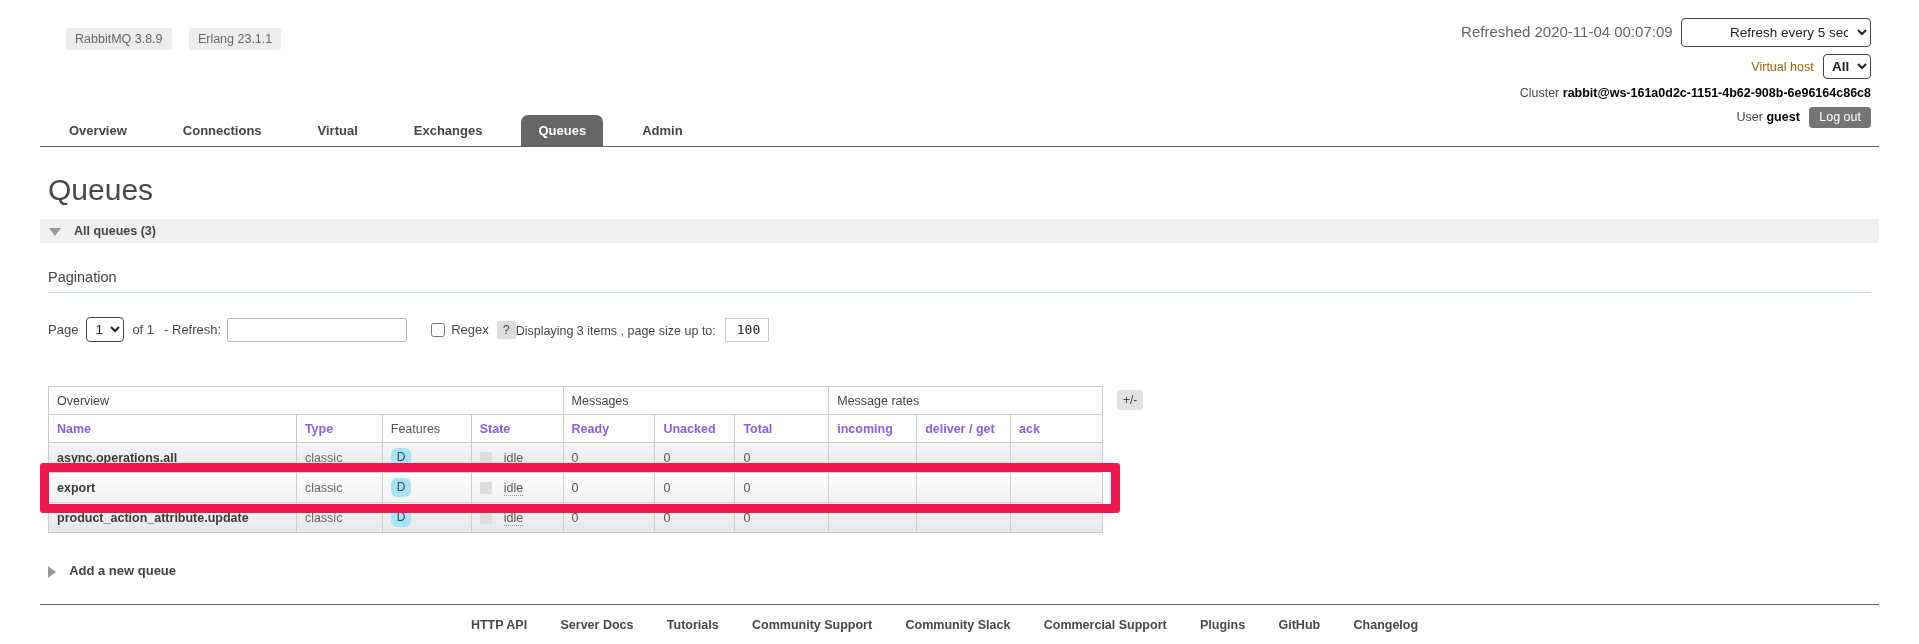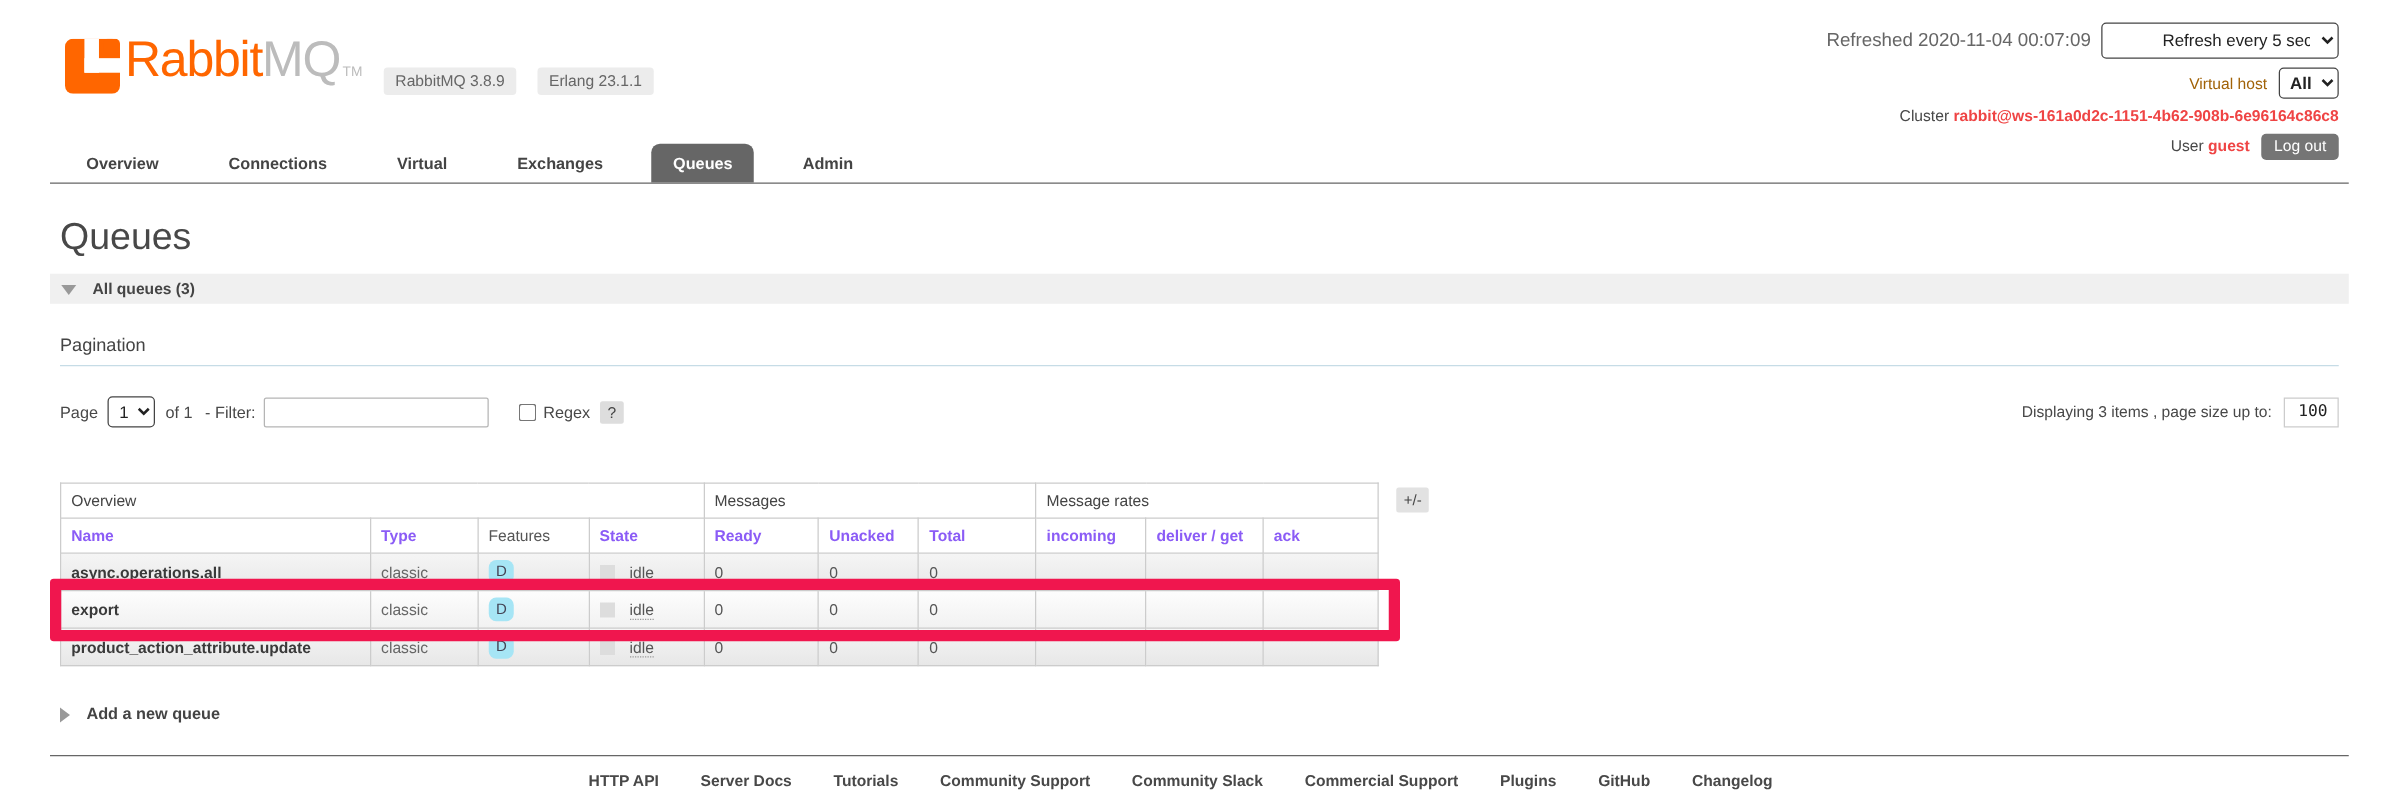--- a/index.html
+++ b/index.html
@@ -34,21 +34,21 @@
   select {
     font-family: "Liberation Sans", sans-serif;
     font-size: 13.5px; color: #222;
     border: 1px solid #444; border-radius: 4px;
     background: #fff; padding: 5px 6px;
   }
   .refresh-select { width: 190px; padding-left: 44px; }
   .vh-label { color: #a16207; font-size: 12.5px; margin-right: 6px; }
   .vh-select { padding: 3px 4px; font-weight: bold; }
   .cluster-line, .user-line { font-size: 12.5px; color: #484848; }
-  .cluster-line b, .user-line b { color: #ef4444; }
+  .cluster-line b, .user-line b { color: #000000; }
   .logout-btn {
     display: inline-block; background: #757575; color: #fff;
     border: none; border-radius: 4px; padding: 3px 10px 4px;
     font-size: 12.5px; margin-left: 6px; cursor: pointer;
     font-family: "Liberation Sans", sans-serif;
   }
 
   
   .tabs-wrap { margin: 0 40px; border-bottom: 1px solid #666; padding-left: 12px; display: flex; align-items: flex-end; height: 35px; }
   .tab {
@@ -69,21 +69,21 @@
   .tri-down { display: inline-block; width: 0; height: 0; border-left: 6px solid transparent;
     border-right: 6px solid transparent; border-top: 8px solid #999; margin-right: 10px; vertical-align: middle; }
   .tri-right { display: inline-block; width: 0; height: 0; border-top: 6px solid transparent;
     border-bottom: 6px solid transparent; border-left: 8px solid #999; margin-right: 10px; vertical-align: middle; }
 
   h3.pagination-title {
     font-size: 14.5px; font-weight: normal; color: #444;
     margin: 26px 0 0; padding-bottom: 7px; border-bottom: 1px solid #c6dce6;
   }
 
-  .controls-row { margin-top: 24px; display: flex; justify-content: space-between; align-items: center; font-size: 13px; }
+  .controls-row { margin-top: 24px; display: flex; justify-content: flex-start; align-items: center; font-size: 13px; }
   .controls-left { display: flex; align-items: center; white-space: nowrap; }
   .page-select { padding: 3px 4px; margin: 0 8px; }
   .of-label { margin-right: 10px; }
   .filter-label { margin-right: 6px; }
   .filter-input { width: 180px; height: 24px; border: 1px solid #b5b5b5; border-radius: 2px; padding: 2px 5px; font-size: 13px; }
   .regex-check { margin: 0 6px 0 24px; width: 14px; height: 14px; }
   .help-badge { background: #ddd; color: #444; padding: 2px 6px; border-radius: 2px; margin-left: 8px; font-size: 12.5px; cursor: pointer; }
   .controls-right { white-space: nowrap; color: #484848; font-size: 12.5px; }
   .pagesize-input {
     width: 44px; height: 24px; border: 1px solid #ccc; margin-left: 6px;
@@ -126,31 +126,20 @@
 
   
   .footer { margin: 26px 40px 0; border-top: 1px solid #666; padding: 13px 8px 0; text-align: center; }
   .footer a { font-weight: bold; color: #484848; text-decoration: none; font-size: 12.5px; margin-right: 30px; cursor: pointer; }
 </style>
 </head>
 <body>
 
 <div class="topbar">
   <div class="logo-row">
-    <span class="logo-block">
-      <span class="logo-icon">
-        <svg width="44" height="44" viewBox="0 0 34 34">
-          <rect width="34" height="34" rx="5" fill="#ff6600"></rect>
-          <rect x="12" y="0" width="9" height="21" fill="#ffffff"></rect>
-          <rect x="12" y="12" width="22" height="9" fill="#ffffff"></rect>
-          <rect x="23.5" y="0" width="10.5" height="9.5" rx="3" fill="#ff6600"></rect>
-        </svg>
-      </span>
-      <span class="brand"><span class="rabbit">Rabbit</span><span class="mq">MQ</span><span class="tm">TM</span></span>
-    </span>
     <span class="ver-badge">RabbitMQ 3.8.9</span>
     <span class="ver-badge">Erlang 23.1.1</span>
   </div>
 
   <div class="top-right">
     <div class="line">
       <span class="refresh-label">Refreshed 2020-11-04 00:07:09</span>
       <select class="refresh-select">
         <option>Refresh every 5 seconds</option>
       </select>
@@ -192,21 +181,21 @@
 
   <h3 class="pagination-title">Pagination</h3>
 
   <div class="controls-row">
     <div class="controls-left">
       <span>Page</span>
       <select class="page-select">
         <option>1</option>
       </select>
       <span class="of-label">of 1</span>
-      <span class="filter-label">- Filter:</span>
+      <span class="filter-label">- Refresh:</span>
       <input type="text" class="filter-input" value="" style="">
       <input type="checkbox" class="regex-check" style="">
       <span>Regex</span>
       <span class="help-badge">?</span>
     </div>
     <div class="controls-right">
       <span>Displaying 3 items , page size up to:</span>
       <input type="text" class="pagesize-input" value="100" style="">
     </div>
   </div>

